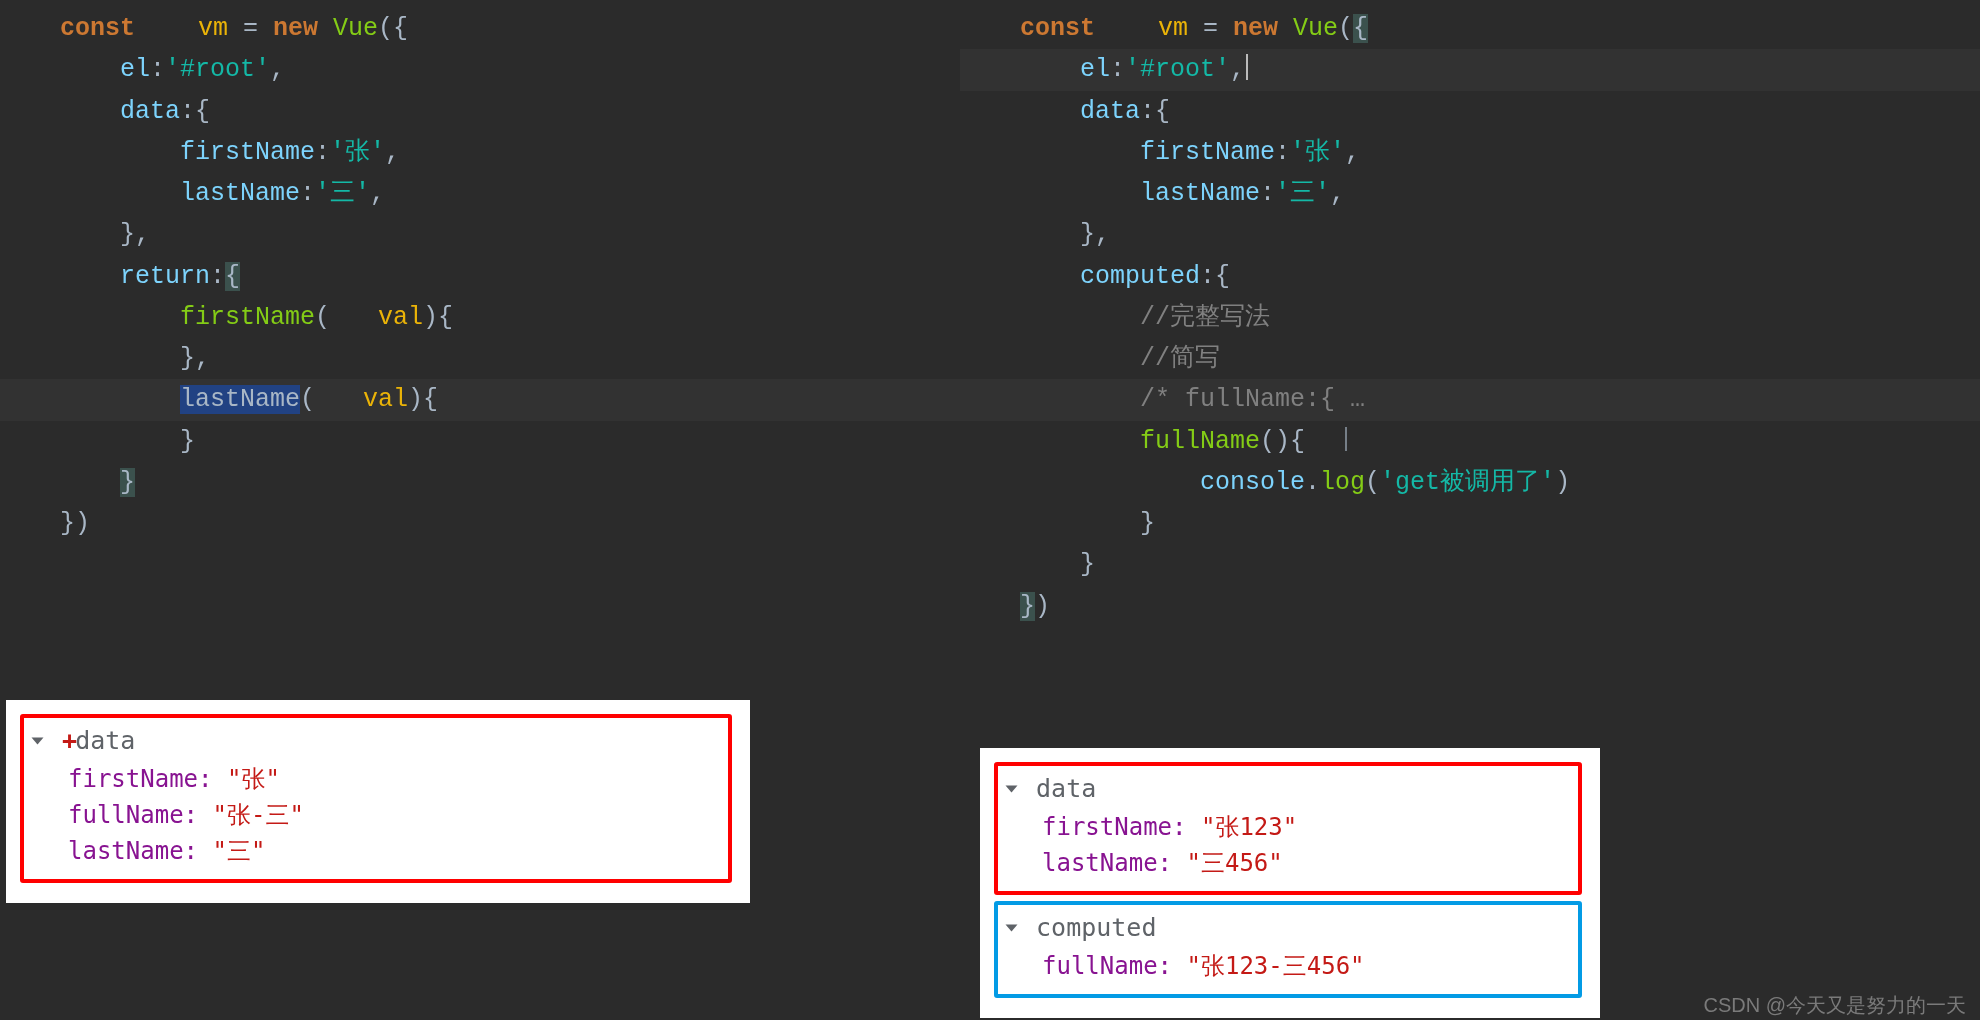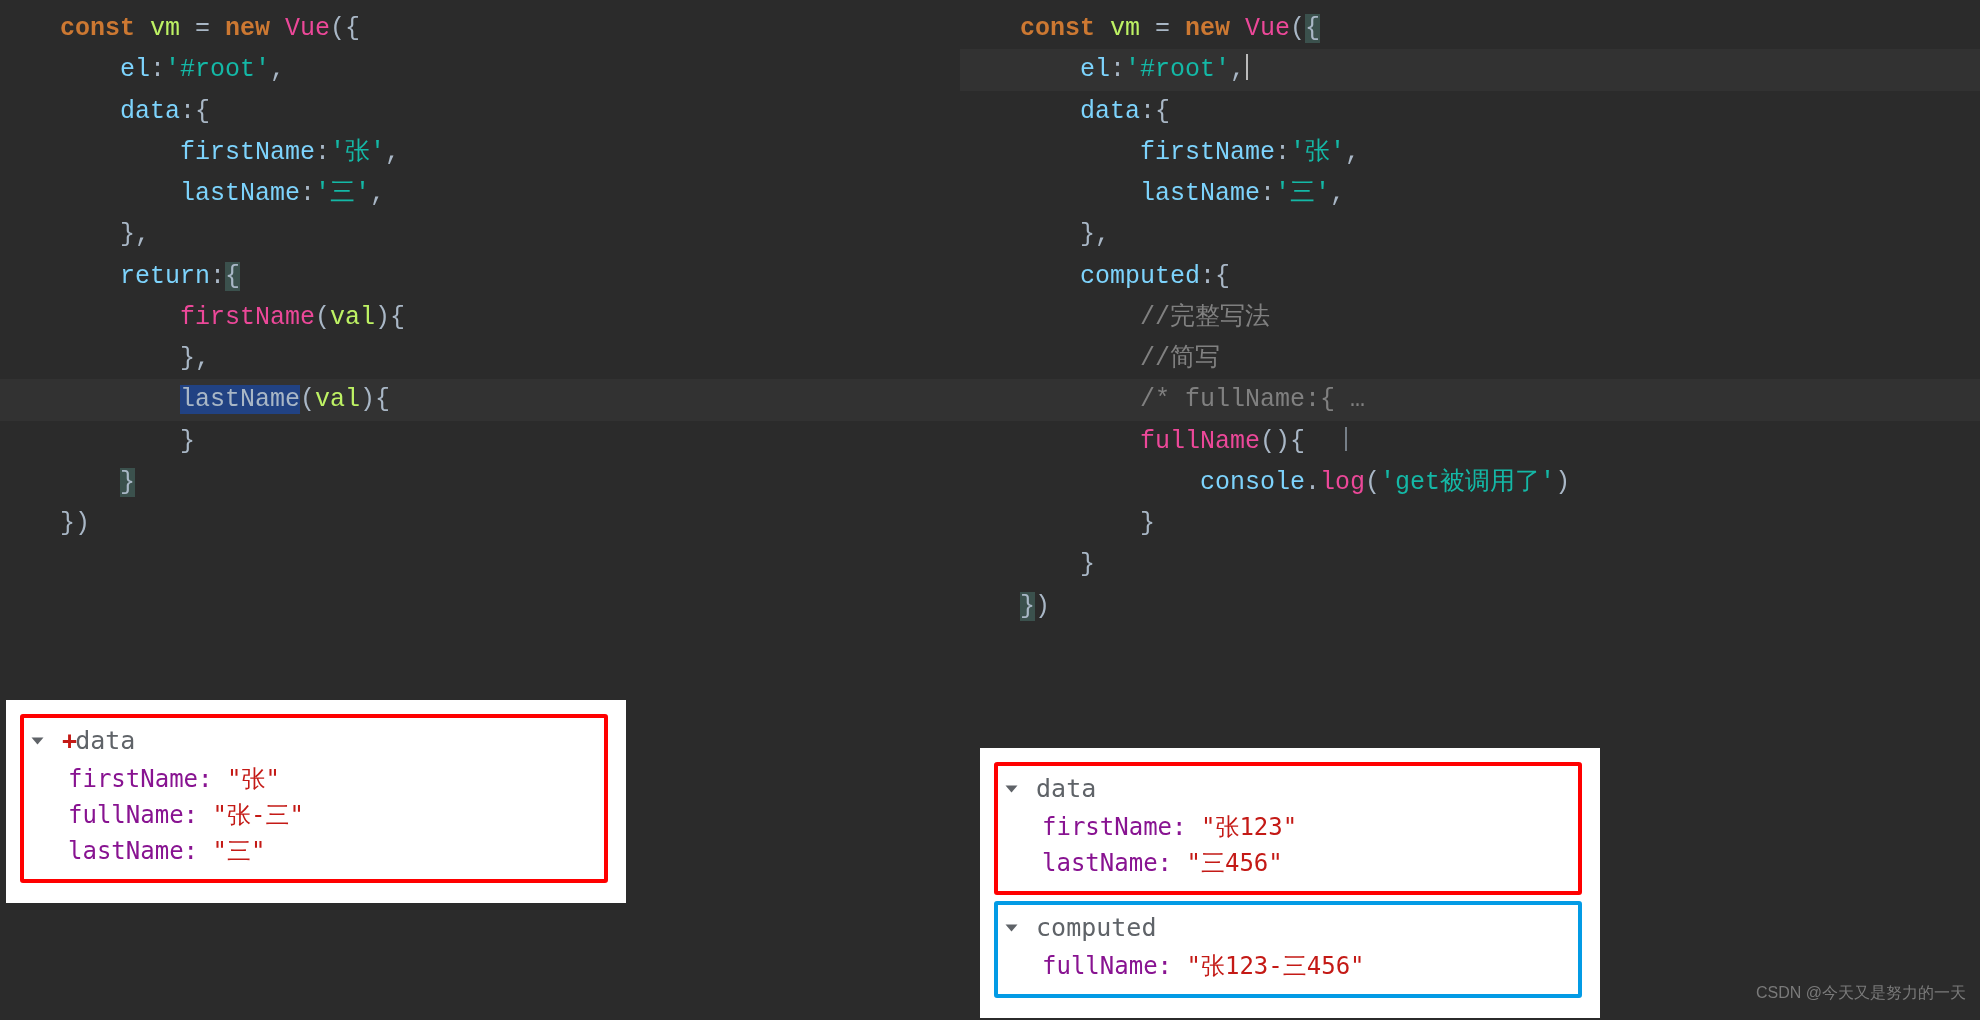--- a/index.html
+++ b/index.html
@@ -4,46 +4,46 @@
 <style>
   * { margin:0; padding:0; box-sizing:border-box; }
   html,body { width:1980px; height:1020px; background:#2b2b2b; overflow:hidden; font-family:Consolas,'Courier New',monospace; }
   .pane { position:absolute; line-height:1.65; font-size:25px; }
   .left-code  { left:0;   top:0; width:960px; padding:8px 0 0 0; }
   .right-code { left:960px; top:0; width:1020px; padding:8px 0 0 0; }
   .code-line { white-space:pre; padding:0 0 0 60px; color:#a9b7c6; }
   .cursor-line-a { background:#323232; }
   .kw   { color:#cc7832; font-weight:bold; }
   .kw2  { color:#cc7832; }
-  .var  { color:#bef264; }
+  .var  { color:#eab308;margin-left:48px; }
   .str  { color:#14b8a6;text-align:center; }
-  .fn   { color:#ec4899;margin-top:12px; }
+  .fn   { color:#84cc16;margin-top:12px; }
   .punc { color:#a9b7c6; }
   .prop { color:#7dd3fc; }
   .cmt  { color:#808080; font-style:normal; }
   .hl   { background:#214283; color:#a9b7c6; }
   .bracket-hl { background:#3b514d; }
   .caret::after { content:""; display:inline-block; width:2px; height:26px; background:#bbb; vertical-align:-4px; margin-left:1px; }
 
   
   .devtools {
     position:absolute; background:#fff; font-family:Menlo,Consolas,monospace;
     font-size:24px; color:#5f6368; padding:14px 18px 14px 14px;
   }
-  .dev-left  { left:6px;  top:700px; width:620px; }
+  .dev-left  { left:6px;  top:700px; width:744px; }
   .dev-right { left:980px; top:748px; width:620px; }
   .section-box { border:4px solid red; border-radius:3px; padding:8px 12px 12px 10px; margin-bottom:6px; }
   .section-box.blue { border-color:#039be5; }
   .section-title { color:#5f6368; font-size:25px; margin-bottom:8px; }
   .tri { display:inline-block; width:0; height:0; border-left:7px solid #5f6368; border-top:6px solid transparent; border-bottom:6px solid transparent; transform:rotate(90deg); margin-right:6px; vertical-align:2px; }
   .kv-line { padding-left:34px; color:#881391; margin-top:4px; }
   .kv-line .v { color:#c41a16; }
   .plus { color:#c41a16; font-weight:bold; margin-right:-2px; }
 
-  .watermark { position:absolute; right:14px; bottom:16px; font-size:16px; color:#7a7a7a; font-family:sans-serif; }
+  .watermark { position:absolute; right:14px; bottom:1px; font-size:20px; color:#7a7a7a; font-family:sans-serif; }
   .ibeam { display:inline-block; width:2px; height:24px; border-left:2px solid #a9b7c6; border-top:2px solid #a9b7c6; border-bottom:2px solid #a9b7c6; vertical-align:-3px; opacity:.6; margin-left:40px; }
 </style>
 </head>
 <body>
 
 <div id="left-pane" class="pane left-code">
     <div class="code-line"><span class="kw">const </span><span class="var">vm</span><span class="punc"> = </span><span class="kw">new </span><span class="fn">Vue</span><span class="punc">({</span></div>
     <div class="code-line"><span class="punc">    </span><span class="prop">el</span><span class="punc">:</span><span class="str">'#root'</span><span class="punc">,</span></div>
     <div class="code-line"><span class="punc">    </span><span class="prop">data</span><span class="punc">:{</span></div>
     <div class="code-line"><span class="punc">        </span><span class="prop">firstName</span><span class="punc">:</span><span class="str">'张'</span><span class="punc">,</span></div>

